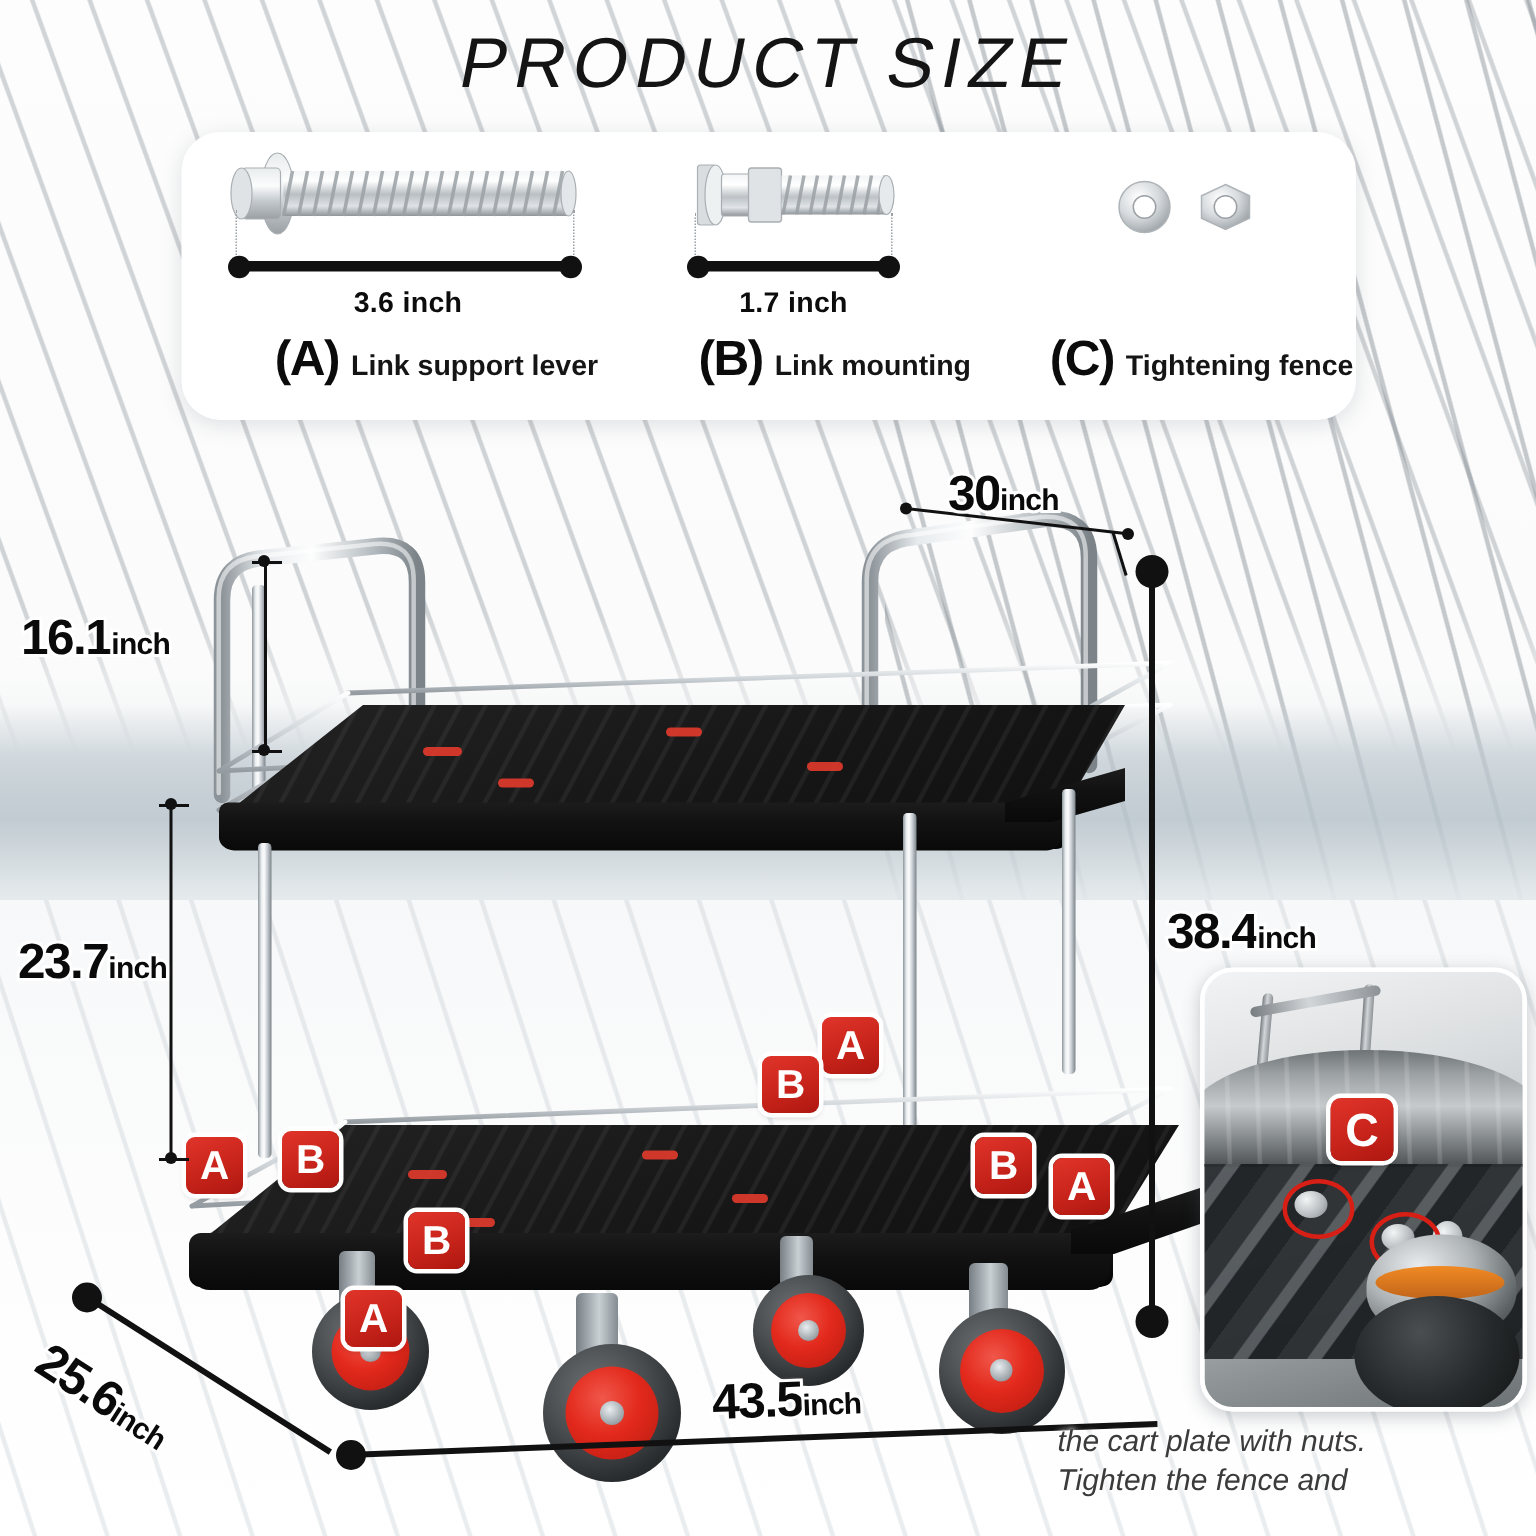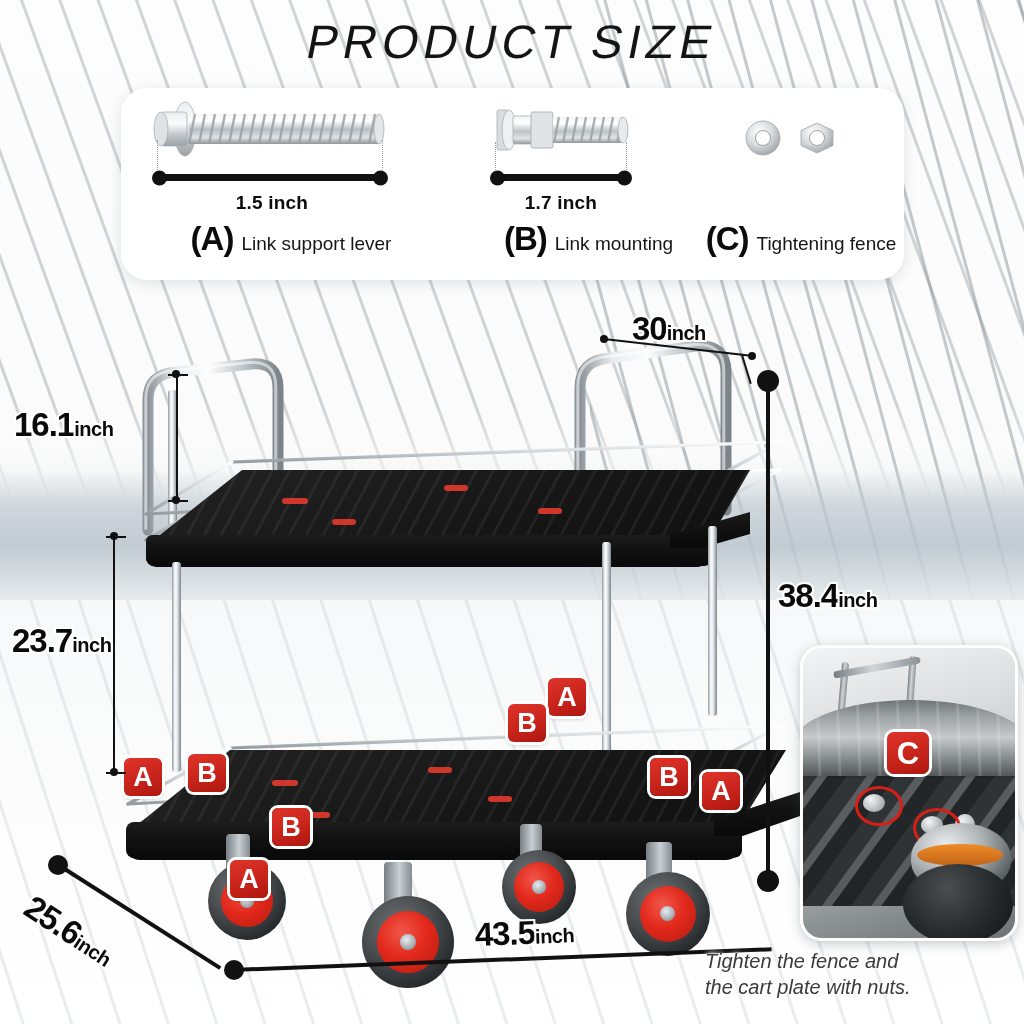--- a/index.html
+++ b/index.html
@@ -71,21 +71,21 @@
   }
 
   
   .parts-card{
     position:absolute;left:121px;top:88px;width:783px;height:192px;
     background:#ffffff;border-radius:26px;
     box-shadow:0 3px 14px rgba(90,100,110,0.18);
   }
   .part{position:absolute;top:0;height:192px;}
   .part-a{left:20px;width:300px;}
-  .part-b{left:360px;width:215px;}
+  .part-b{left:328px;width:215px;}
   .part-c{left:580px;width:200px;}
 
   
   .bolt-wrap{position:absolute;left:0;top:8px;width:100%;height:68px;}
   .dimbar{position:absolute;height:7px;background:#111;border-radius:4px;}
   .dimbar::before,.dimbar::after{
     content:"";position:absolute;top:50%;width:15px;height:15px;border-radius:50%;
     background:#111;transform:translateY(-50%);
   }
   .dimbar::before{left:-5px;}
@@ -93,21 +93,21 @@
   .extline{position:absolute;width:0;border-left:1px dotted #9aa0a4;}
   .dimtext{
     position:absolute;text-align:center;font-size:19px;font-weight:bold;color:#0c0c0c;
     letter-spacing:.2px;
   }
   .part-label{
     position:absolute;bottom:22px;left:0;width:100%;
     display:flex;align-items:baseline;justify-content:center;white-space:nowrap;
   }
   .part-letter{font-size:33px;font-weight:bold;color:#0b0b0b;margin-right:8px;letter-spacing:-1px;}
-  .part-desc{font-size:19px;font-weight:normal;color:#151515;}
+  .part-desc{font-size:19px;font-weight:bold;color:#151515;}
 
   
   .dimlabel{
     position:absolute;white-space:nowrap;
     font-weight:bold;color:#0a0a0a;
     -webkit-text-stroke:4px #ffffff;
     paint-order:stroke fill;
     text-shadow:
       0 0 3px #fff, 0 0 3px #fff;
   }
@@ -304,21 +304,21 @@
             <line x1="214" y1="18" x2="208" y2="48"></line>
               <line x1="224" y1="18" x2="218" y2="48"></line>
             <line x1="234" y1="18" x2="228" y2="48"></line>
           </g>
           <ellipse cx="238" cy="33" rx="5" ry="15" fill="#e3e7ea" stroke="#a9afb3" stroke-width="0.8"></ellipse>
         </svg>
       </div>
       <div class="extline" style="left:16px;top:52px;height:36px;"></div>
       <div class="extline" style="left:241px;top:52px;height:36px;"></div>
       <div class="dimbar" style="left:16px;top:86px;width:226px;"></div>
-      <div class="dimtext" style="left:0;top:104px;width:262px;">1.5 inch</div>
+      <div class="dimtext" style="left:0;top:104px;width:262px;">3.6 inch</div>
       <div class="part-label">
         <span class="part-letter">(A)</span>
         <span class="part-desc">Link support lever</span>
       </div>
     </div>
 
     <div class="part part-b">
       <div class="bolt-wrap">
         <svg width="215" height="70" viewBox="0 0 215 70">
           <defs>
@@ -575,21 +575,21 @@
   <div class="dot" style="left:600px;top:335px;width:8px;height:8px;"></div>
   <div class="dot" style="left:748px;top:352px;width:8px;height:8px;"></div>
   <div class="leader" style="left:742px;top:354px;width:30px;height:2px;transform-origin:left center;transform:rotate(73deg);"></div>
   <div class="dimlabel" style="left:632px;top:310px;">
     <span class="inner"><span class="num">30</span><span class="unit">inch</span></span>
   </div>
 
   <div class="leader leader-v" style="left:766px;top:382px;width:4px;height:500px;"></div>
   <div class="dot" style="left:757px;top:370px;width:22px;height:22px;"></div>
   <div class="dot" style="left:757px;top:870px;width:22px;height:22px;"></div>
-  <div class="dimlabel" style="left:778px;top:577px;">
+  <div class="dimlabel" style="left:778px;top:602px;">
     <span class="inner"><span class="num">38.4</span><span class="unit">inch</span></span>
   </div>
 
   <div class="leader" style="left:60px;top:864px;width:190px;height:4px;transform-origin:left center;transform:rotate(32.5deg);"></div>
   <div class="dot" style="left:48px;top:855px;width:20px;height:20px;"></div>
   <div class="leader" style="left:232px;top:968px;width:540px;height:4px;transform-origin:left center;transform:rotate(-2.2deg);"></div>
   <div class="dot" style="left:224px;top:960px;width:20px;height:20px;"></div>
 
   <div class="dimlabel" style="left:38px;top:888px;transform:rotate(33deg);transform-origin:left top;">
     <span class="inner"><span class="num">25.6</span><span class="unit">inch</span></span>
@@ -611,17 +611,17 @@
       <div class="inset-circle" style="left:52px;top:138px;width:42px;height:34px;"></div>
       <div class="inset-circle" style="left:110px;top:160px;width:42px;height:34px;"></div>
       <div class="inset-caster"></div>
       <div class="inset-orange"></div>
       <div class="inset-tyre"></div>
       <div class="badge" style="left:84px;top:84px;">C</div>
     </div>
   </div>
 
   <div class="inset-caption">
+    <div>the cart plate with nuts.</div>
     <div>Tighten the fence and</div>
-    <div>the cart plate with nuts.</div>
   </div>
 
 </div>
 
 </body></html>

